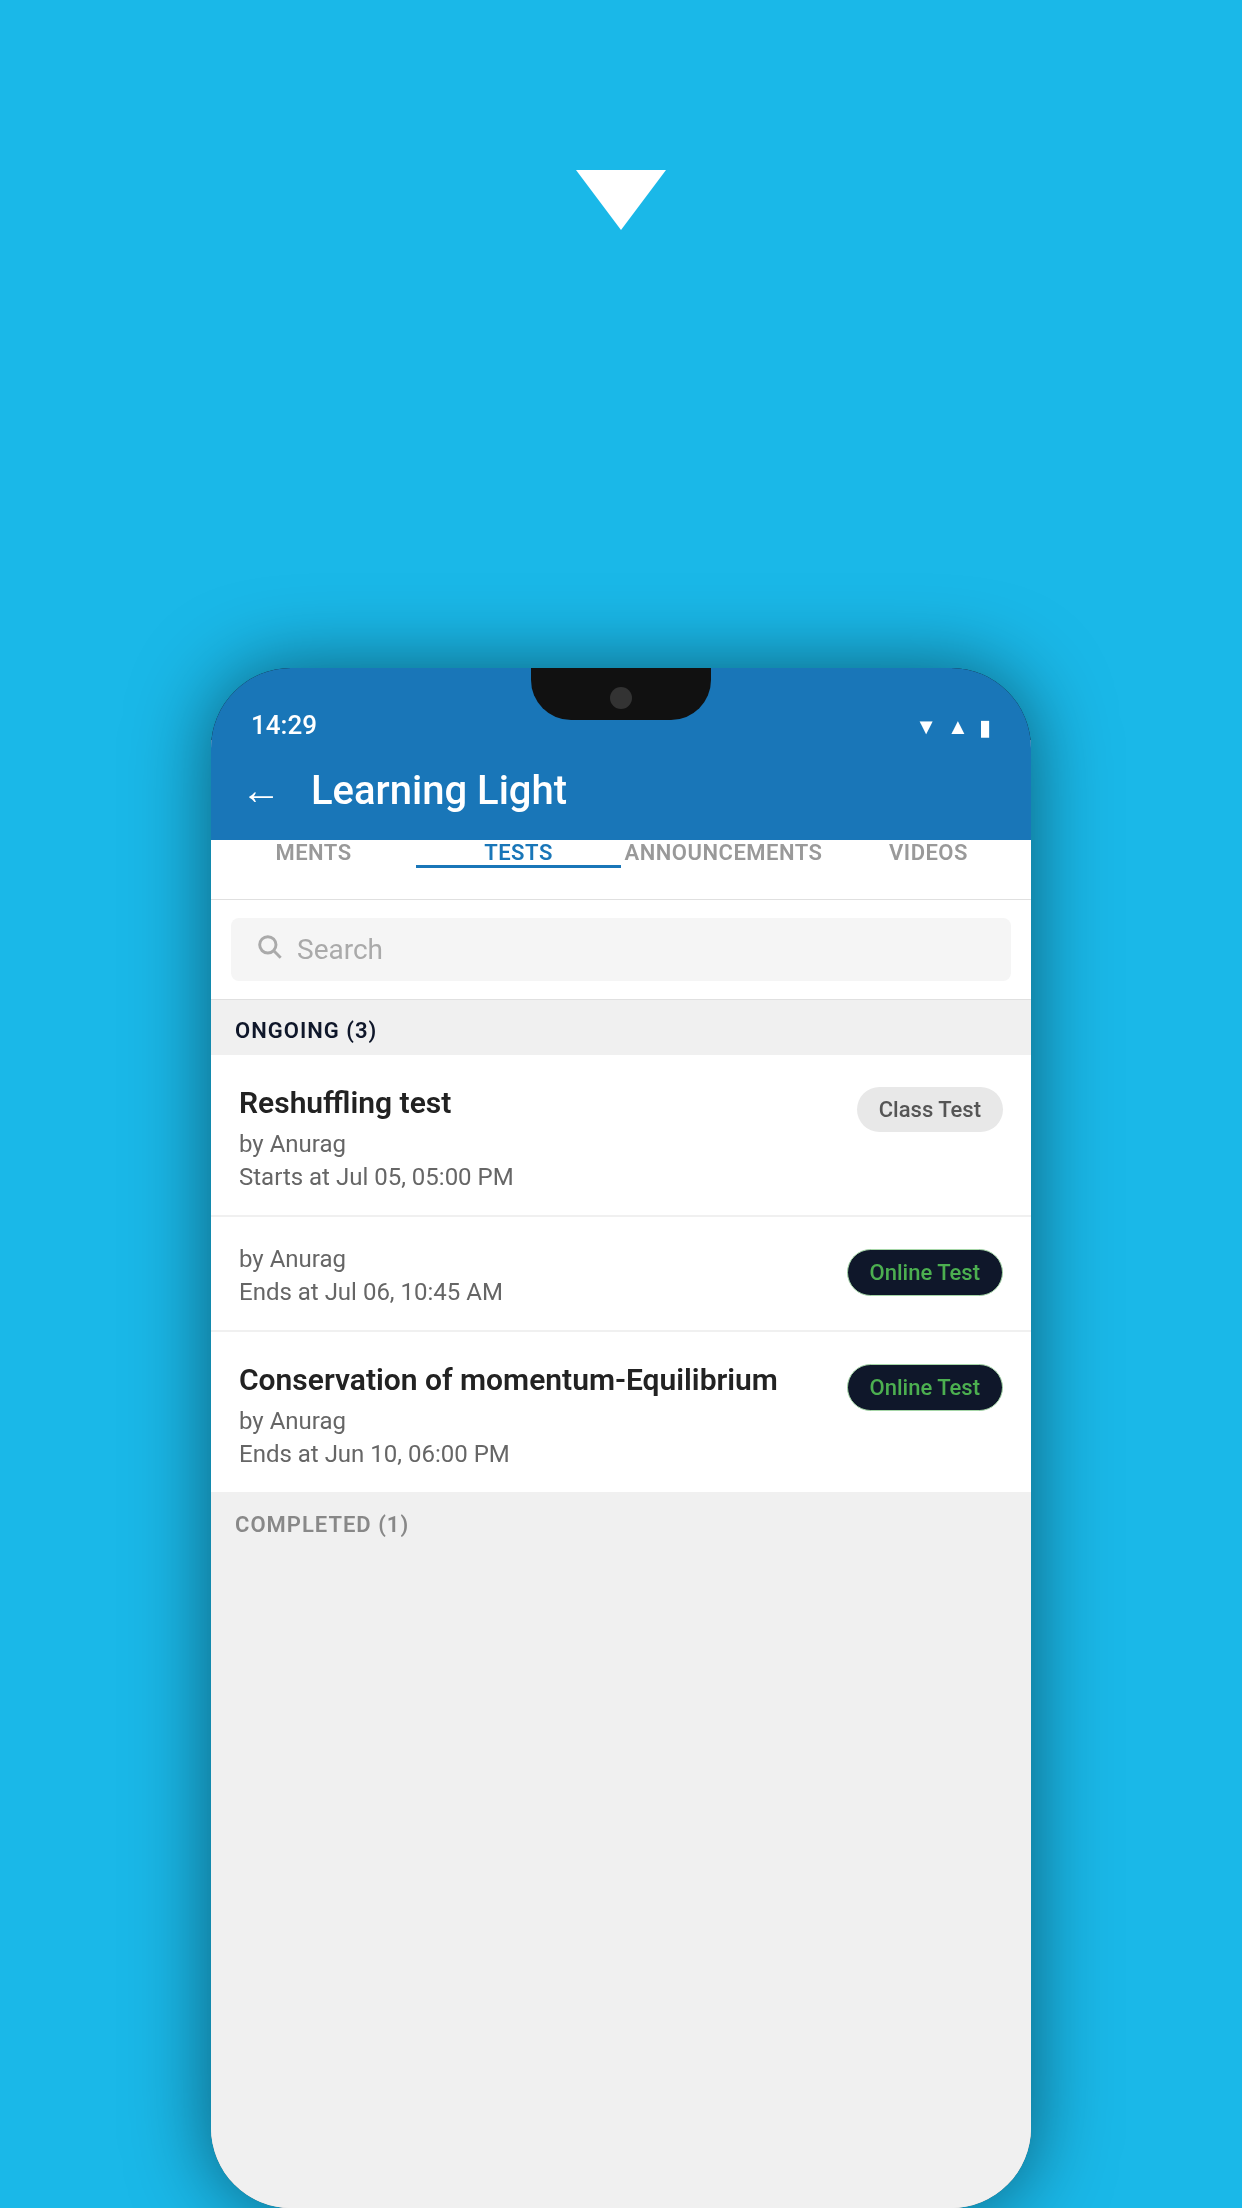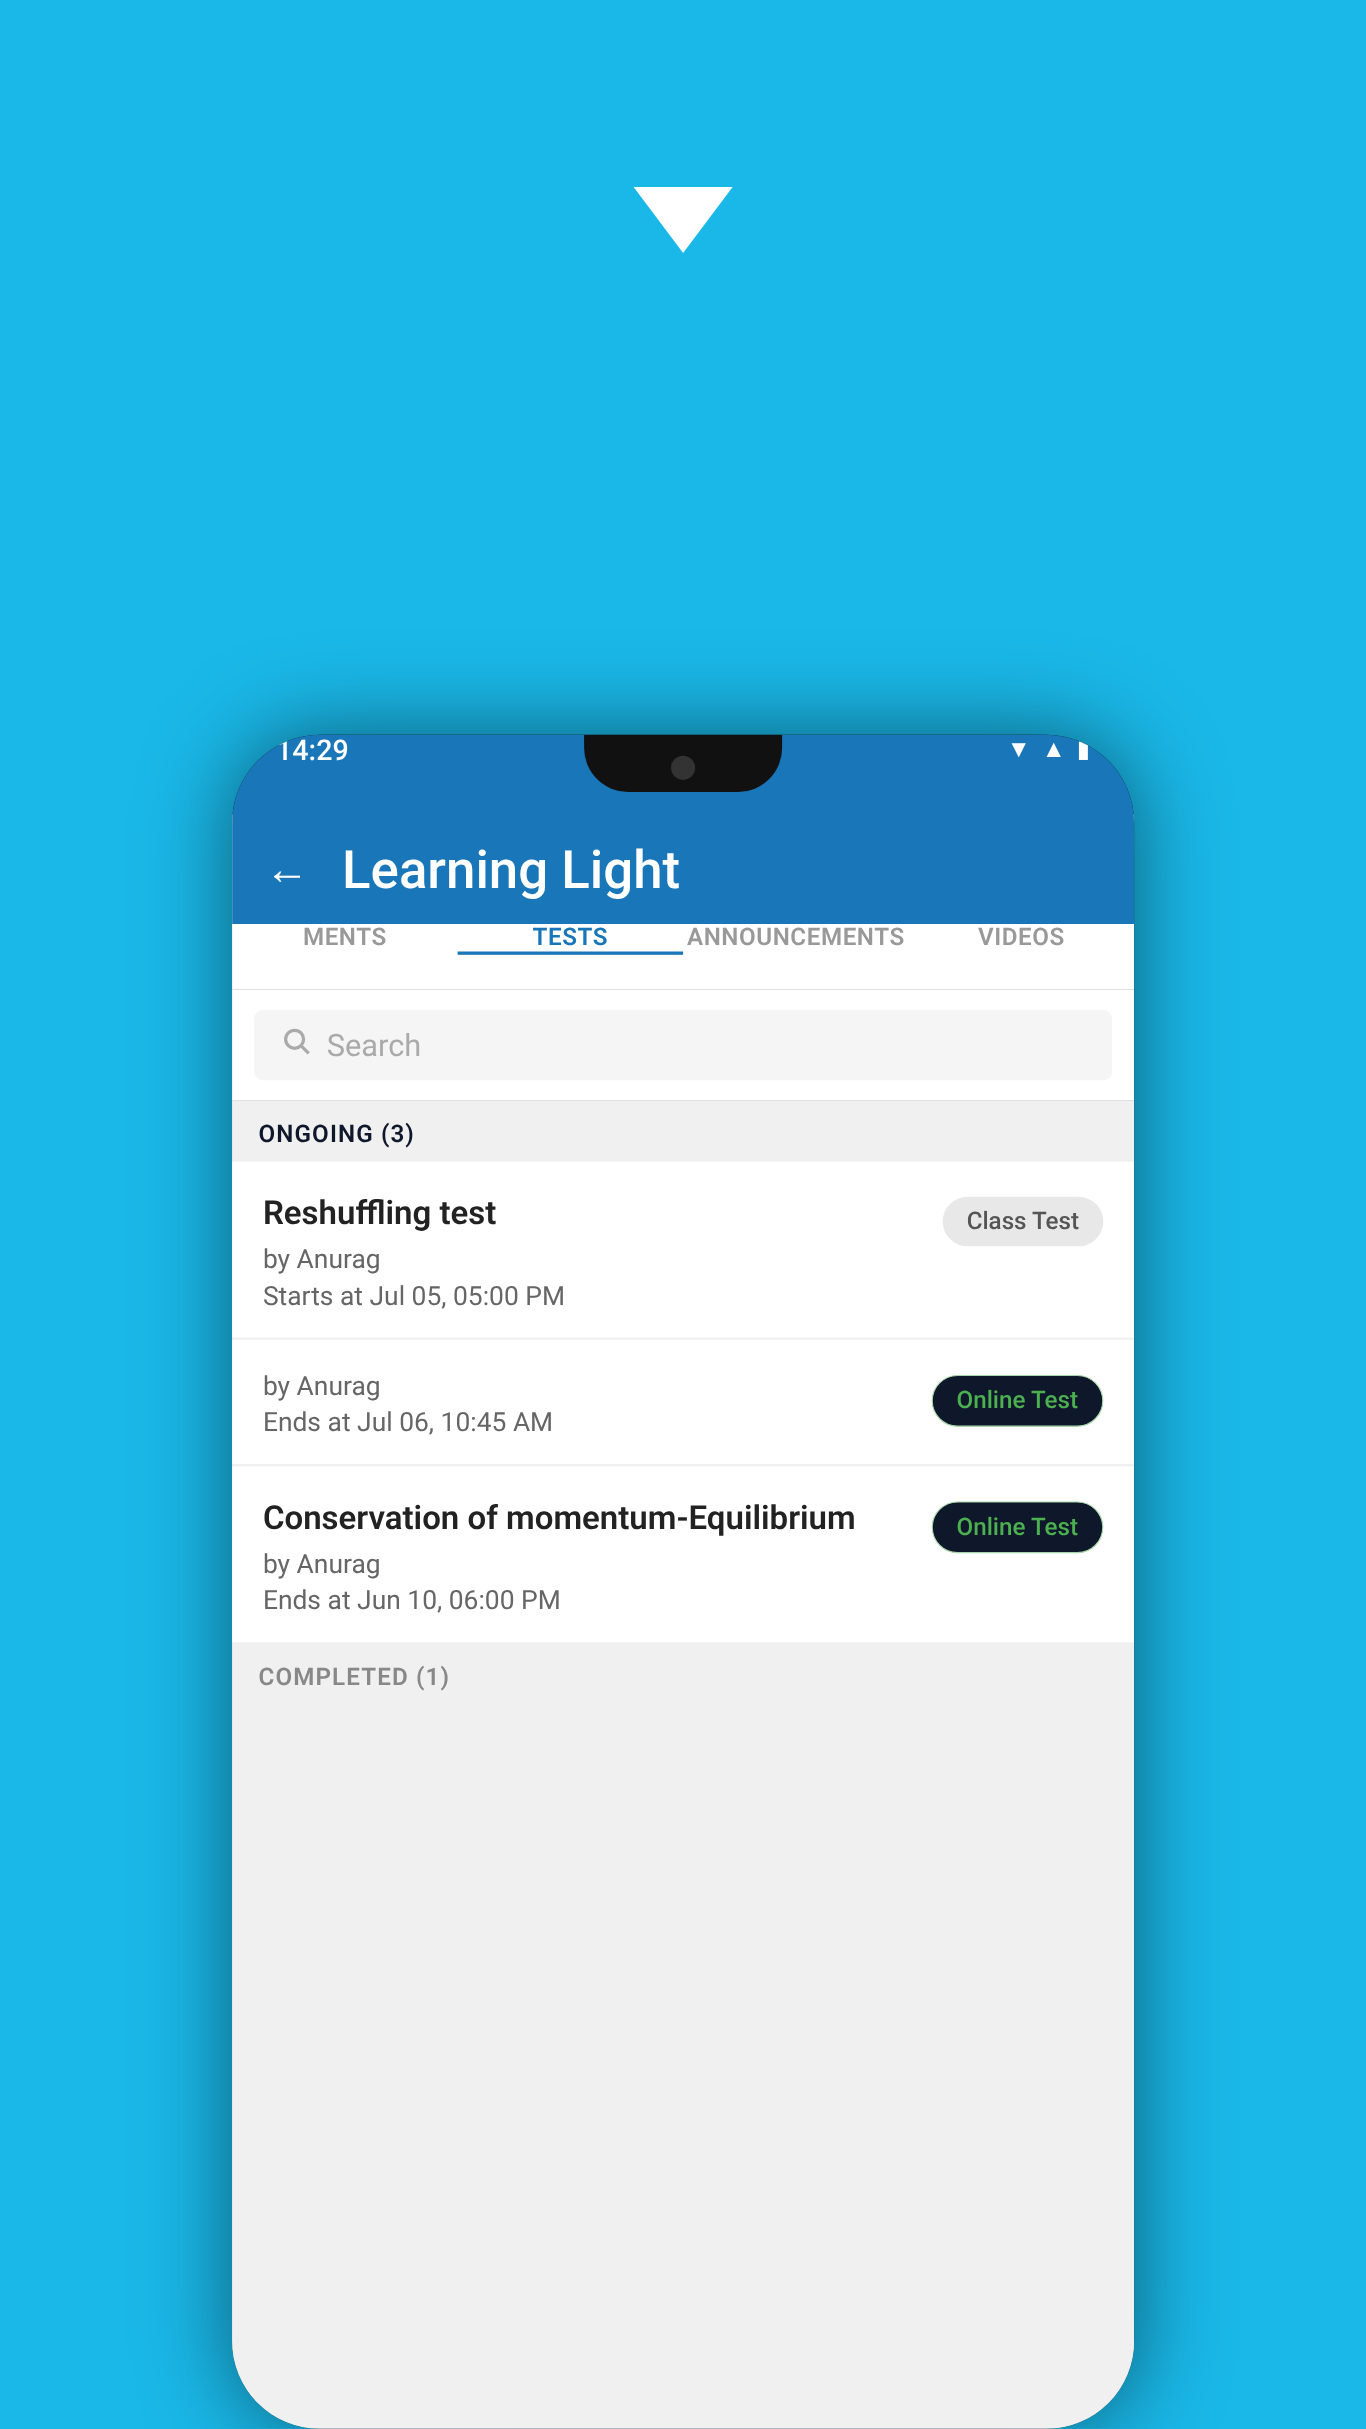--- a/index.html
+++ b/index.html
@@ -66,21 +66,21 @@
       overflow: hidden;
       box-shadow: 0 0 80px rgba(0,0,0,0.5);
       z-index: 20;
     }
 
     
     .phone-status-bar {
       background: #1976b8;
       height: 72px;
       display: flex;
-      align-items: flex-start;
+      align-items: flex-end;
       justify-content: space-between;
       padding: 0 40px;
       position: relative;
     }
 
     .notch {
       position: absolute;
       top: 0;
       left: 50%;
       transform: translateX(-50%);
@@ -136,21 +136,21 @@
     }
 
     .back-arrow {
       color: white;
       font-size: 40px;
       cursor: pointer;
     }
 
     .app-title {
       color: white;
-      font-size: 48px;
+      font-size: 40px;
       font-weight: 500;
     }
 
     
     .tabs-container {
       background: white;
       display: flex;
       border-bottom: 1px solid #e0e0e0;
       height: 60px;
       align-items: flex-start;

